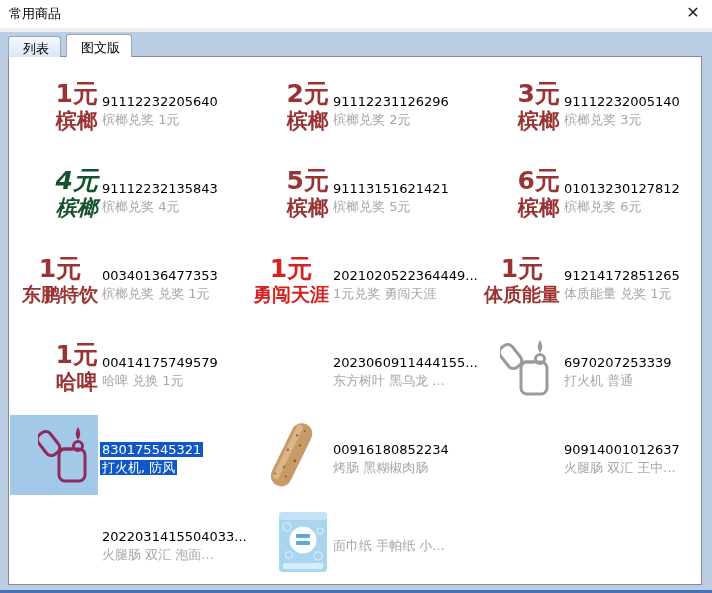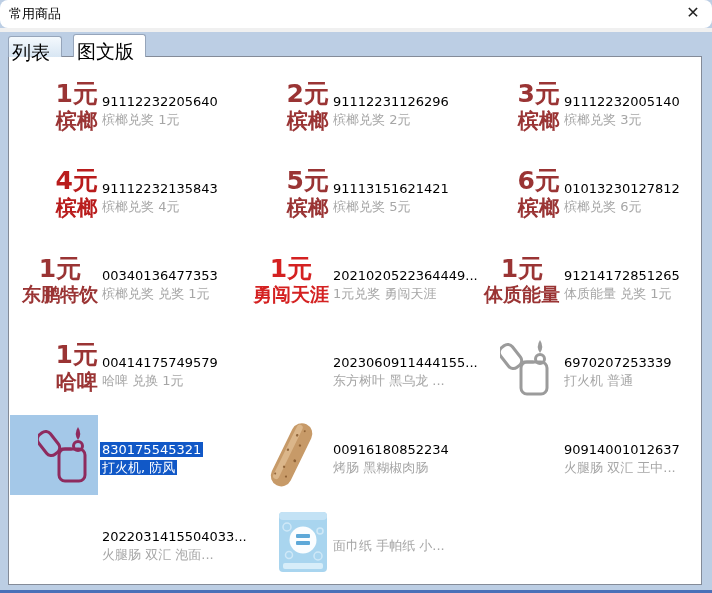--- a/index.html
+++ b/index.html
@@ -5,41 +5,41 @@
   * { margin:0; padding:0; box-sizing:border-box; }
   html,body { width:712px; height:593px; }
   body {
     font-family:"DejaVu Sans","Liberation Sans",sans-serif;
     background:#bccee4;
     position:relative;
     overflow:hidden;
   }
   .titlebar {
     position:absolute; left:0; top:0; width:712px; height:28px;
-    background:#ffffff; display:flex; align-items:center;border-radius:8px;
+    background:#ffffff; display:flex; align-items:center;
   }
   .title-text { font-size:13px; color:#000; margin-left:9px; }
   .close-btn {
     position:absolute; right:8px; top:2px; width:22px; height:22px;
     font-size:16px; color:#222; text-align:center; line-height:22px;
     cursor:pointer;
   }
   .strip {
     position:absolute; left:0; top:28px; width:712px; height:4px;
     background:#f0f0f0;
   }
   .tabs {
     position:absolute; left:8px; top:34px; height:23px; display:flex;
     align-items:flex-end; z-index:3;
   }
   .tab {
-    font-size:19px; color:#000; padding:3px 11px 3px 3px;
+    font-size:13px; color:#000; padding:3px 11px 3px 14px;
     background:linear-gradient(#f4f9fd,#d8e6f3);
     border:1px solid #96a5ba; border-bottom:none;
-    border-radius:3px 3px 0 0; margin-right:11px; height:21px;
+    border-radius:3px 3px 0 0; margin-right:5px; height:21px;
     cursor:pointer;
   }
   .tab.active {
     background:#ffffff; height:23px; padding-top:4px;
     position:relative; z-index:4;
   }
   .panel {
     position:absolute; left:8px; top:56px; width:694px; height:529px;
     background:#ffffff; border:1px solid #848b98; overflow:hidden;
   }
@@ -120,21 +120,21 @@
             <span class="price-line2" style="font-size: 21px;">槟榔</span>
           </div>
         </div>
         <div class="txt">
           <div class="barcode"><span>91112232005140</span></div>
           <div class="desc"><span>槟榔兑奖 3元</span></div>
         </div>
       </div>
       <div class="cell">
         <div class="gfx">
-          <div class="price-graphic" style="color: #b91c1c;">
+          <div class="price-graphic" style="color: #14532d; font-style: italic;">
             <span class="price-line1">4元</span>
             <span class="price-line2" style="font-size: 21px;">槟榔</span>
           </div>
         </div>
         <div class="txt">
           <div class="barcode"><span>91112232135843</span></div>
           <div class="desc"><span>槟榔兑奖 4元</span></div>
         </div>
       </div>
       <div class="cell">

